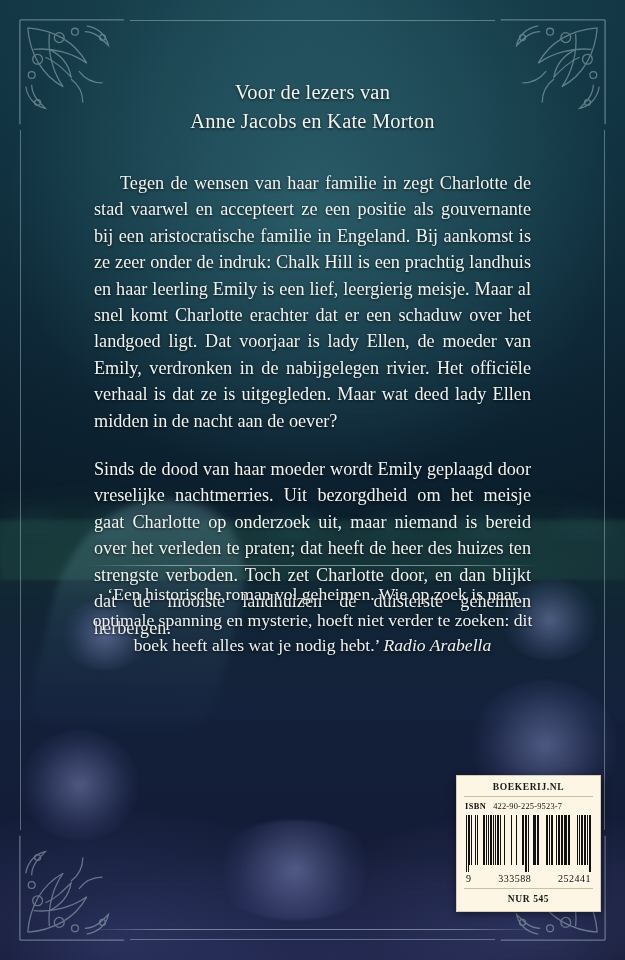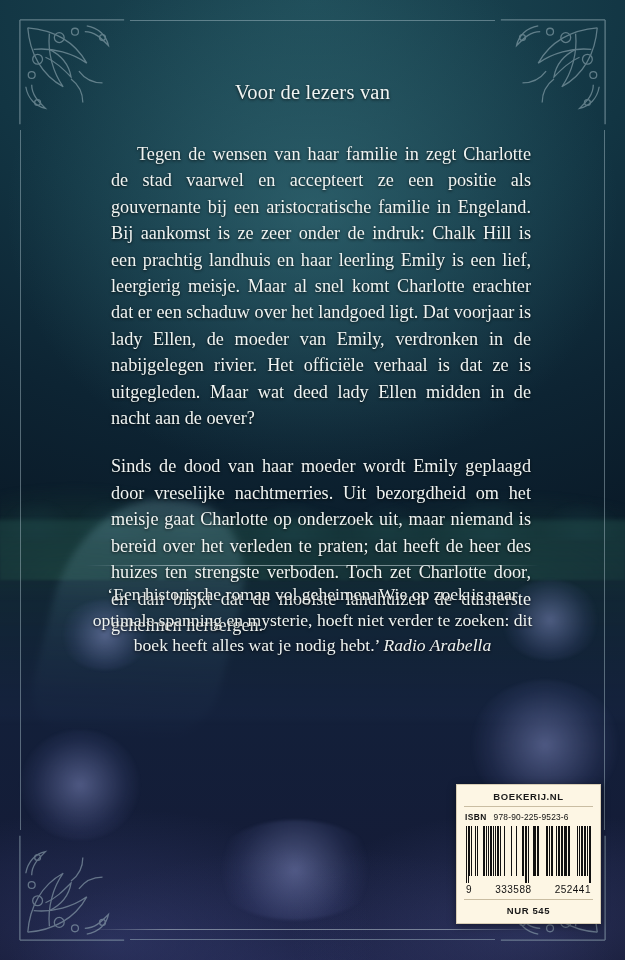--- a/index.html
+++ b/index.html
@@ -129,21 +129,21 @@
     line-height: 29px;
     letter-spacing: .2px;
     margin-bottom: 34px;
   }
   .tagline div { white-space: nowrap; }
   .blurb {
     font-size: 18.2px;
     line-height: 26.4px;
     text-align: justify;
     text-indent: 0;
-    margin: 0 0 22px 17px;
+    margin: 0 0 22px 0;
     font-family: Liberation Serif, serif;
   }
   .blurb.first { text-indent: 26px; }
 
   .quote-wrap {
     position: absolute;
     left: 0; right: 0;
     top: 565px;
     padding: 0 86px;
     box-sizing: border-box;
@@ -166,27 +166,27 @@
     left: 86px; right: 86px;
     bottom: 30px;
     height: 1px;
     background: linear-gradient(90deg, rgba(200,215,220,0) 0%, rgba(200,215,220,0.5) 18%, rgba(200,215,220,0.5) 82%, rgba(200,215,220,0) 100%);
   }
 
   
   .barcode-block {
     position: absolute;
     right: 24px;
-    bottom: 36px;
+    bottom: 48px;
     width: 145px;
     background: #fdf6e4;
     border: 1px solid #d8cdb4;
     padding: 6px 7px 7px 7px;
     box-sizing: border-box;
-    font-family: Liberation Sans, sans-serif;
+    font-family: Liberation Serif, serif;
     box-shadow: 0 2px 8px rgba(0,0,0,0.45);
   }
   .publisher {
     text-align: center;
     font-size: 9.5px;
     font-weight: bold;
     letter-spacing: .6px;
     color: #1a1a1a;
     padding-bottom: 4px;
     border-bottom: 1px solid #c9bda2;
@@ -321,39 +321,40 @@
       <circle cx="90" cy="24" r="3"></circle>
         <circle cx="24" cy="90" r="3"></circle>
       <path d="M58 66 C 66 72, 70 80, 70 90"></path>
       <path d="M66 58 C 72 66, 80 70, 90 70"></path>
     </svg>
   </div>
 
   <div class="content">
     <div class="tagline">
       <div>Voor de lezers van</div>
+      <div>Anne Jacobs en Kate Morton</div>
     </div>
     <p class="blurb first">Tegen de wensen van haar familie in zegt Charlotte de stad vaarwel en accepteert ze een positie als gouvernante bij een aristocratische familie in Engeland. Bij aankomst is ze zeer onder de indruk: Chalk Hill is een prachtig landhuis en haar leerling Emily is een lief, leergierig meisje. Maar al snel komt Charlotte erachter dat er een schaduw over het landgoed ligt. Dat voorjaar is lady Ellen, de moeder van Emily, verdronken in de nabijgelegen rivier. Het officiële verhaal is dat ze is uitgegleden. Maar wat deed lady Ellen midden in de nacht aan de oever?</p>
     <p class="blurb">Sinds de dood van haar moeder wordt Emily geplaagd door vreselijke nachtmerries. Uit bezorgdheid om het meisje gaat Charlotte op onderzoek uit, maar niemand is bereid over het verleden te praten; dat heeft de heer des huizes ten strengste verboden. Toch zet Charlotte door, en dan blijkt dat de mooiste landhuizen de duisterste geheimen herbergen.</p>
   </div>
 
   <div class="quote-wrap">
     <div class="rule"></div>
     <div class="quote">
       <span>‘Een historische roman vol geheimen. Wie op zoek is naar optimale spanning en mysterie, hoeft niet verder te zoeken: dit boek heeft alles wat je nodig hebt.’ </span><span class="source">Radio Arabella</span>
     </div>
   </div>
 
   <div class="rule-bottom"></div>
 
   <div class="barcode-block">
     <div class="publisher">BOEKERIJ.NL</div>
     <div class="isbn-line">
       <span class="lbl">ISBN</span>
-      <span class="val">978-90-225-9523-6</span>
+      <span class="val">422-90-225-9523-7</span>
     </div>
     <div class="bars">
         <i style="width: 1px; height: 100%; align-self: flex-start;"></i>
         <i style="width: 1px; height: 100%; align-self: flex-start;"></i>
         <i style="width: 1px; height: 88%; align-self: flex-start;"></i>
         <i style="width: 1px; height: 88%; align-self: flex-start;"></i>
         <i style="width: 3px; height: 88%; align-self: flex-start; background: transparent;"></i>
         <i style="width: 1px; height: 88%; align-self: flex-start;"></i>
         <i style="width: 2px; height: 88%; align-self: flex-start;"></i>
         <i style="width: 1px; height: 88%; align-self: flex-start; background: transparent;"></i>

